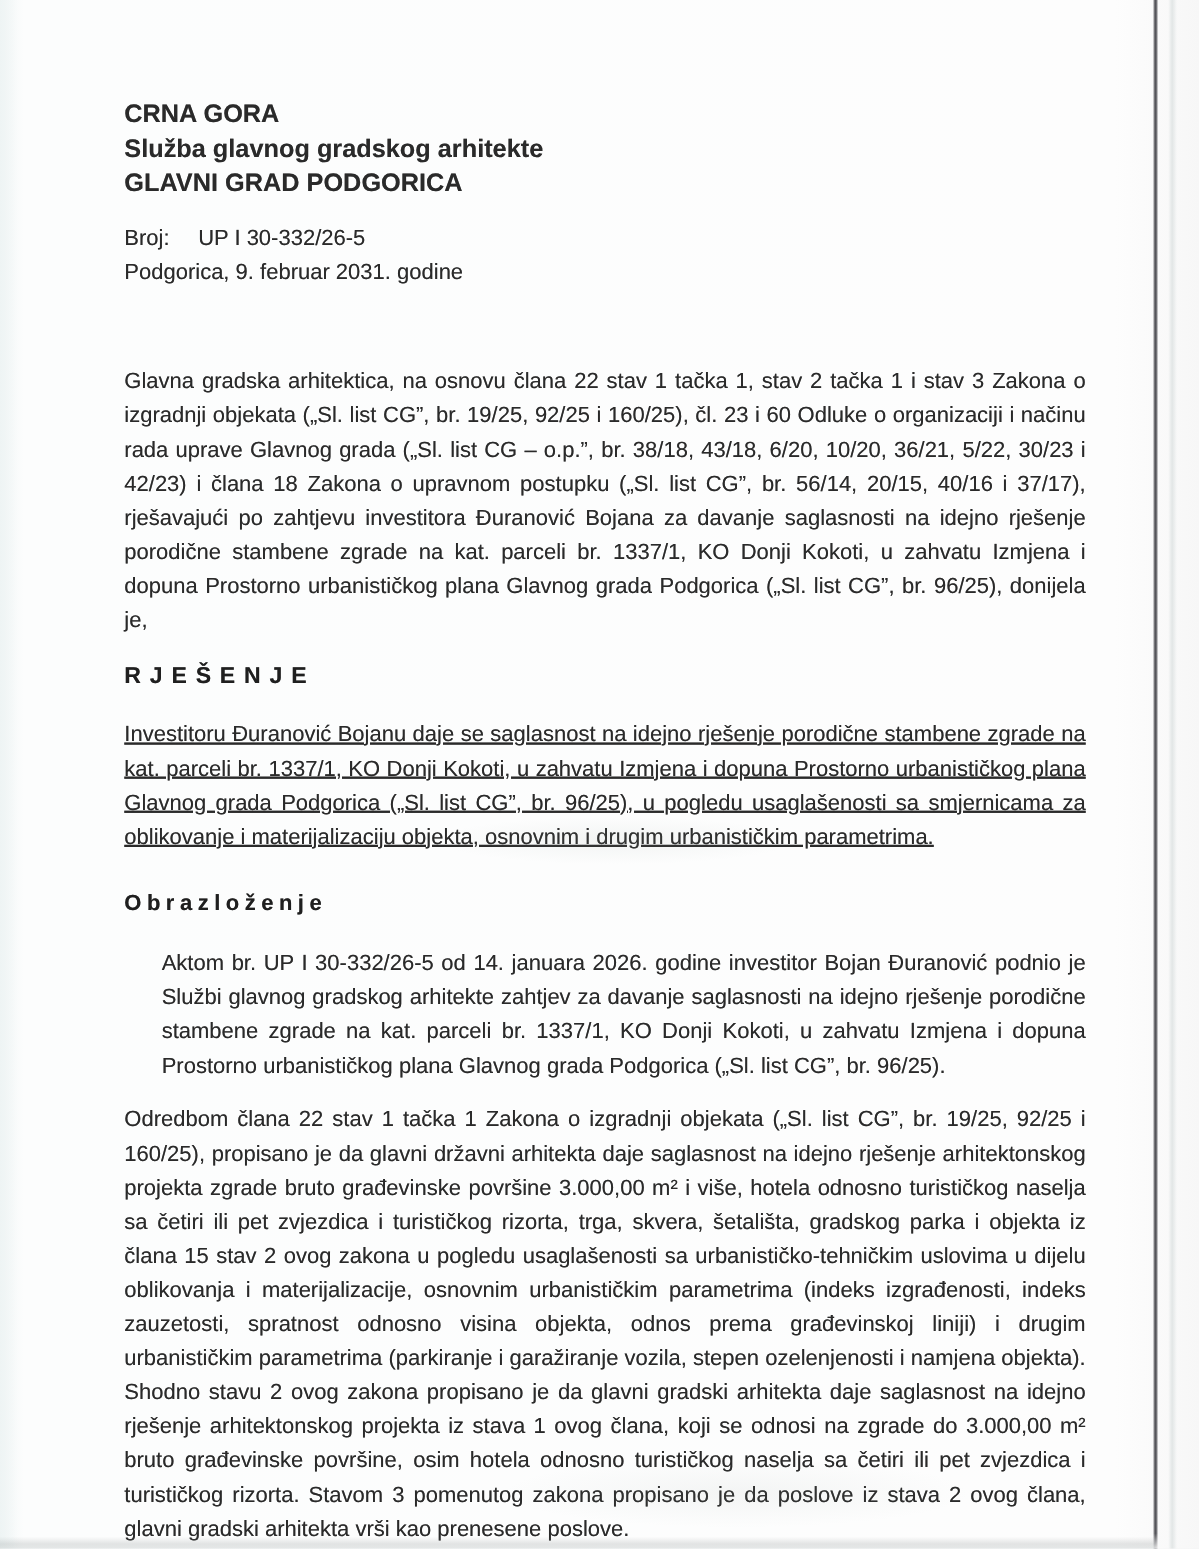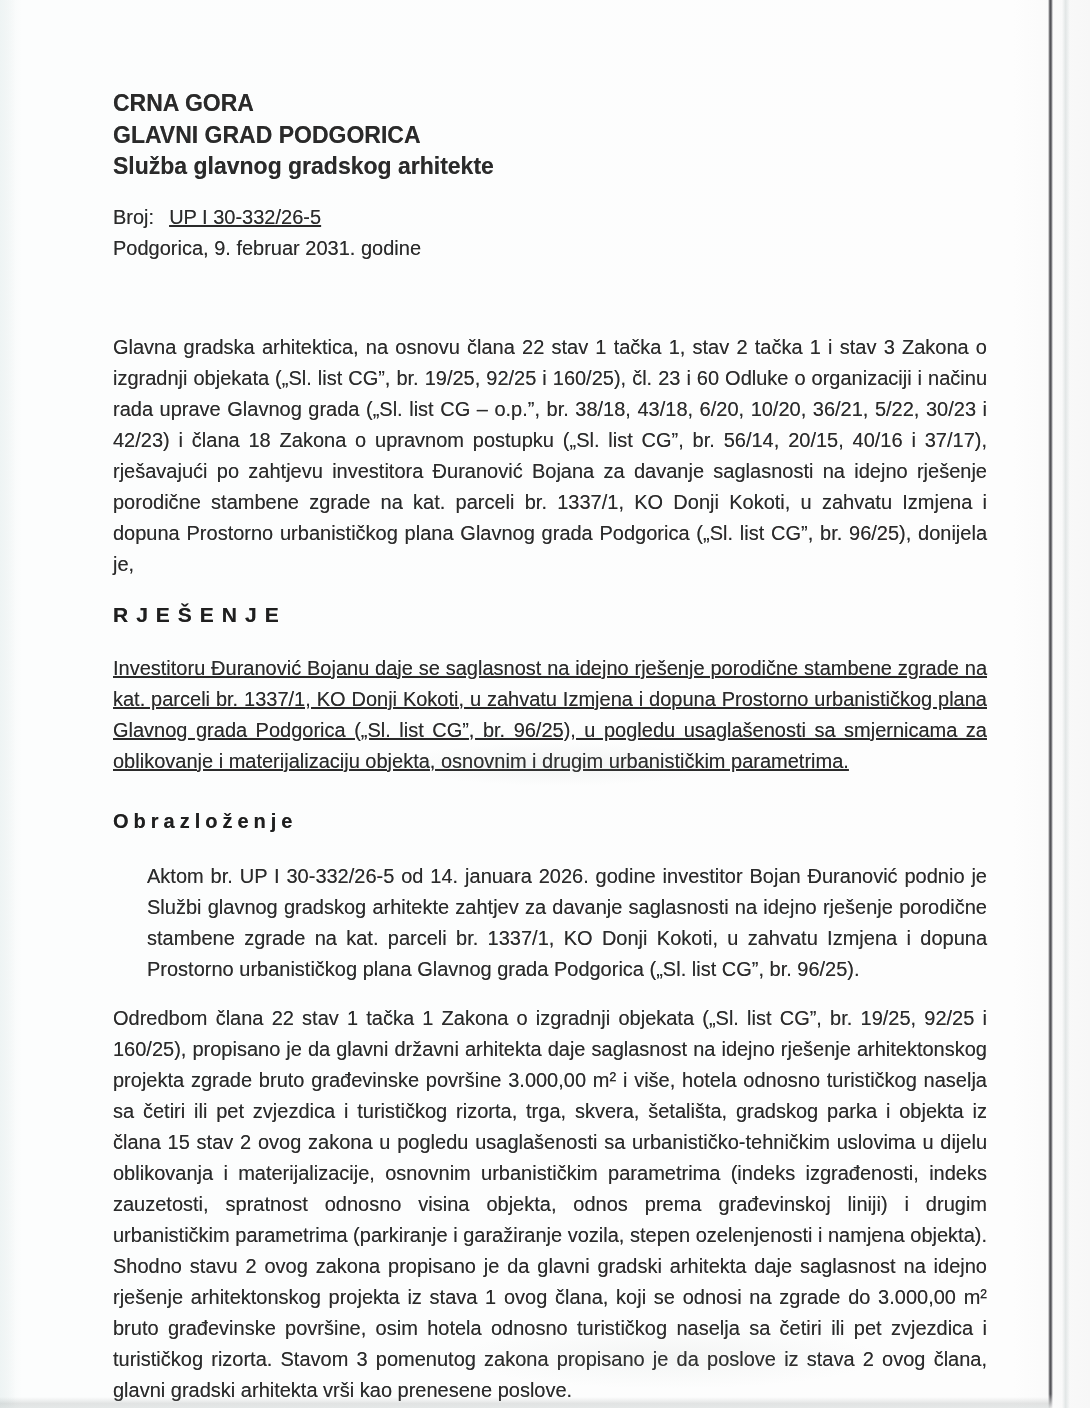--- a/index.html
+++ b/index.html
@@ -28,21 +28,21 @@
     text-shadow: 0 0 0.6px rgba(45,45,45,0.55);
   }
   .letterhead {
     margin-top: 88px;
     font-weight: bold;
     font-size: 23px;
     line-height: 31.5px;
   }
   .ref-block { margin-top: 19px; }
   .ref-line { white-space: nowrap; }
-  .ref-value { margin-left: 15px; text-decoration: underline; }
+  .ref-value { margin-left: 26px; }
   p {
     margin: 0;
     text-align: justify;
   }
   .p-intro { margin-top: 68px; }
   .heading-decision {
     margin: 19px 0 0 0;
     font-size: 21px;
     font-weight: bold;
     letter-spacing: 8px;
@@ -111,22 +111,22 @@
 </style>
 </head>
 <body>
 
 <div class="page">
 
   <div class="content">
 
     <div class="letterhead">
       <div>CRNA GORA</div>
+      <div>Služba glavnog gradskog arhitekte</div>
       <div>GLAVNI GRAD PODGORICA</div>
-      <div>Služba glavnog gradskog arhitekte</div>
     </div>
 
     <div class="ref-block">
       <div class="ref-line">
         <span>Broj:</span><span class="ref-value">UP I 30-332/26-5</span>
       </div>
       <div>Podgorica, 9. februar 2031. godine</div>
     </div>
 
     <p class="p-intro">Glavna gradska arhitektica, na osnovu člana 22 stav 1 tačka 1, stav 2 tačka 1 i stav 3 Zakona o izgradnji objekata („Sl. list CG”, br. 19/25, 92/25 i 160/25), čl. 23 i 60 Odluke o organizaciji i načinu rada uprave Glavnog grada („Sl. list CG – o.p.”, br. 38/18, 43/18, 6/20, 10/20, 36/21, 5/22, 30/23 i 42/23) i člana 18 Zakona o upravnom postupku („Sl. list CG”, br. 56/14, 20/15, 40/16 i 37/17), rješavajući po zahtjevu investitora Đuranović Bojana za davanje saglasnosti na idejno rješenje porodične stambene zgrade na kat. parceli br. 1337/1, KO Donji Kokoti, u zahvatu Izmjena i dopuna Prostorno urbanističkog plana Glavnog grada Podgorica („Sl. list CG”, br. 96/25), donijela je,</p>

